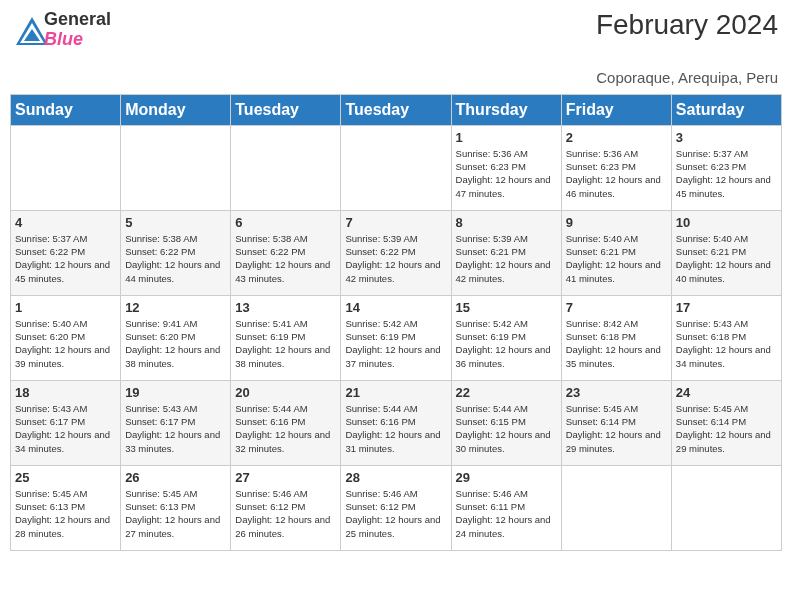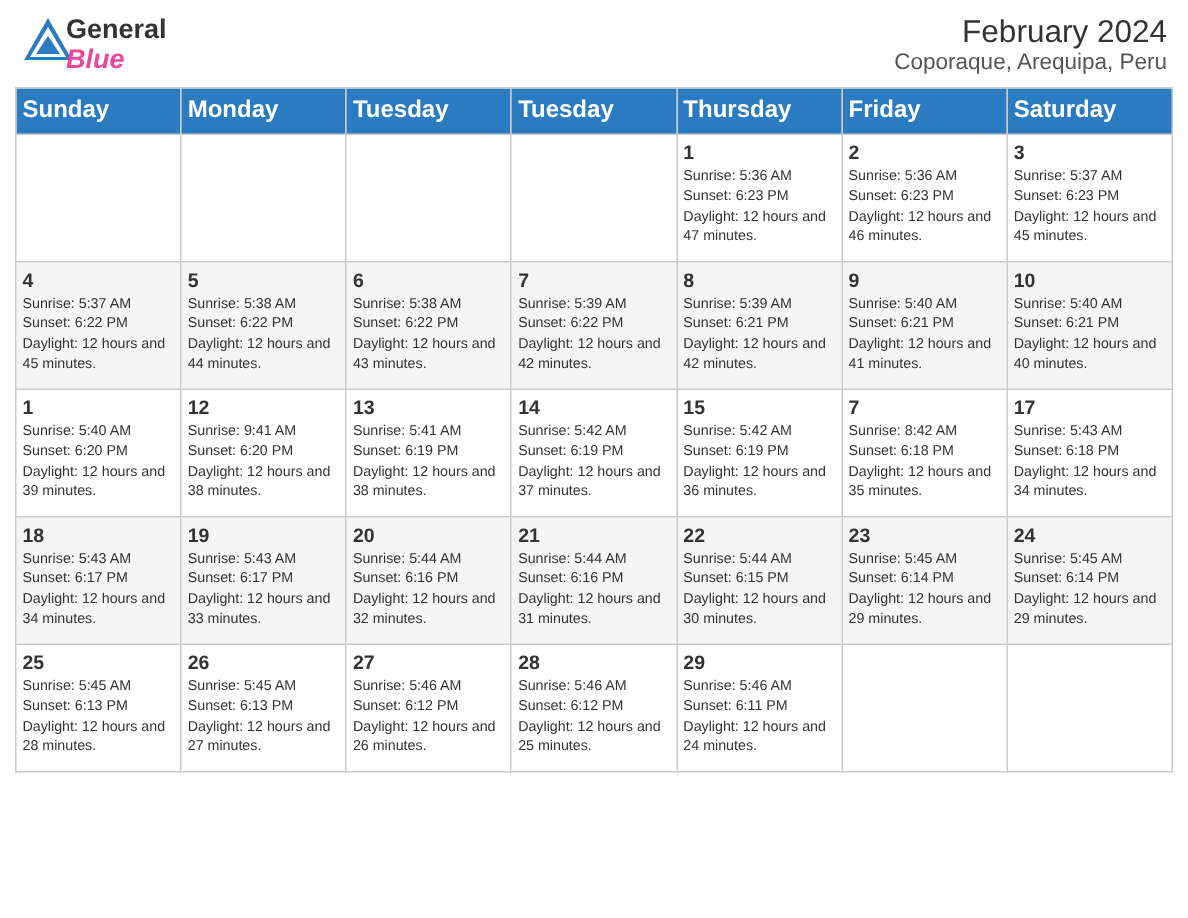--- a/index.html
+++ b/index.html
@@ -12,46 +12,48 @@
     }
     .header-section {
       display: flex;
       justify-content: space-between;
       align-items: flex-start;
       margin-bottom: 8px;
       padding: 0 4px;
     }
     .logo {
       display: flex;
+      align-items: center;
       gap: 2px;
     }
     .logo-text {
       font-size: 18px;
       font-weight: bold;
       color: #333;
       line-height: 1.1;
     }
     .logo-text .blue { color: #ec4899; font-style: italic; }
     .logo-icon {
       width: 28px;
       height: 28px;
       margin-bottom: 2px;
     }
     .title-block {
       text-align: right;
     }
     .month-title {
-      font-size: 21px;
+      font-size: 28px;
       font-weight: normal;
       color: #333;
       line-height: 1.1;
     }
     .subtitle {
       font-size: 15px;
       color: #555;
+      margin-top: 28px;
     }
     .calendar-table {
       width: 100%;
       border-collapse: collapse;
       table-layout: fixed;
     }
     .calendar-table thead th {
       background-color: #2a7bc0;
       color: #fff;
       font-size: 16px;

